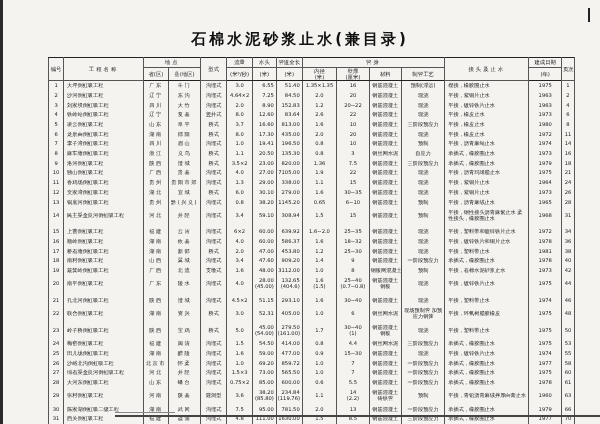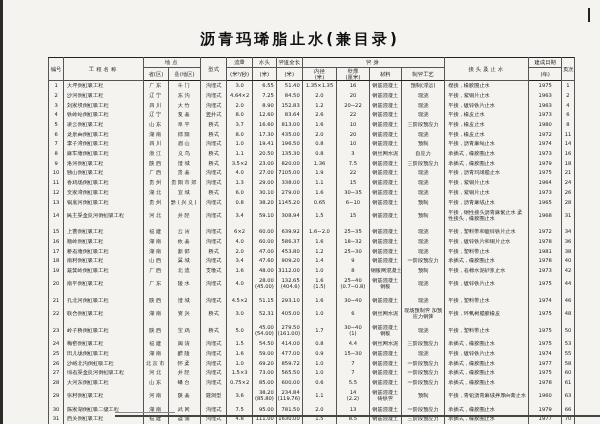--- a/index.html
+++ b/index.html
@@ -51,21 +51,21 @@
   col.c-joint { width:78px; }
   col.c-year { width:30px; }
   col.c-page { width:12px; }
 </style>
 </head>
 <body>
 
 <div class="left-edge"></div>
 <div class="right-mark"></div>
 
-<div class="title">沥青玛琋脂止水(兼目录)</div>
+<div class="title">石棉水泥砂浆止水(兼目录)</div>
 
 <table>
   <colgroup>
     <col class="c-no">
       <col class="c-name">
       <col class="c-prov">
       <col class="c-cnty">
       <col class="c-type">
     <col class="c-flow">
       <col class="c-head">

